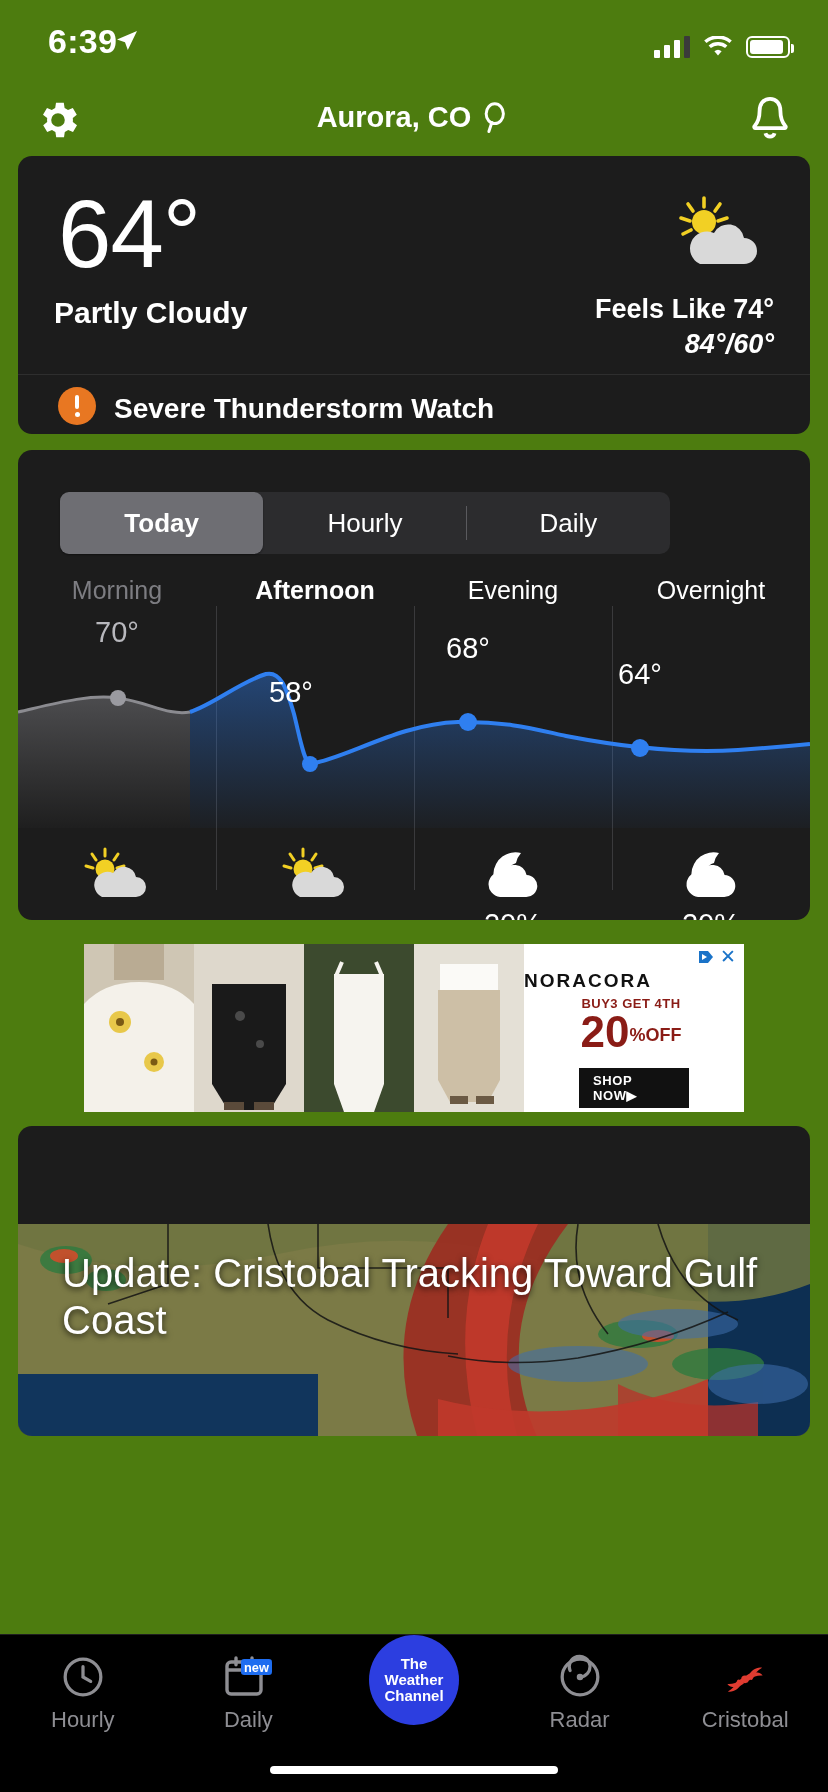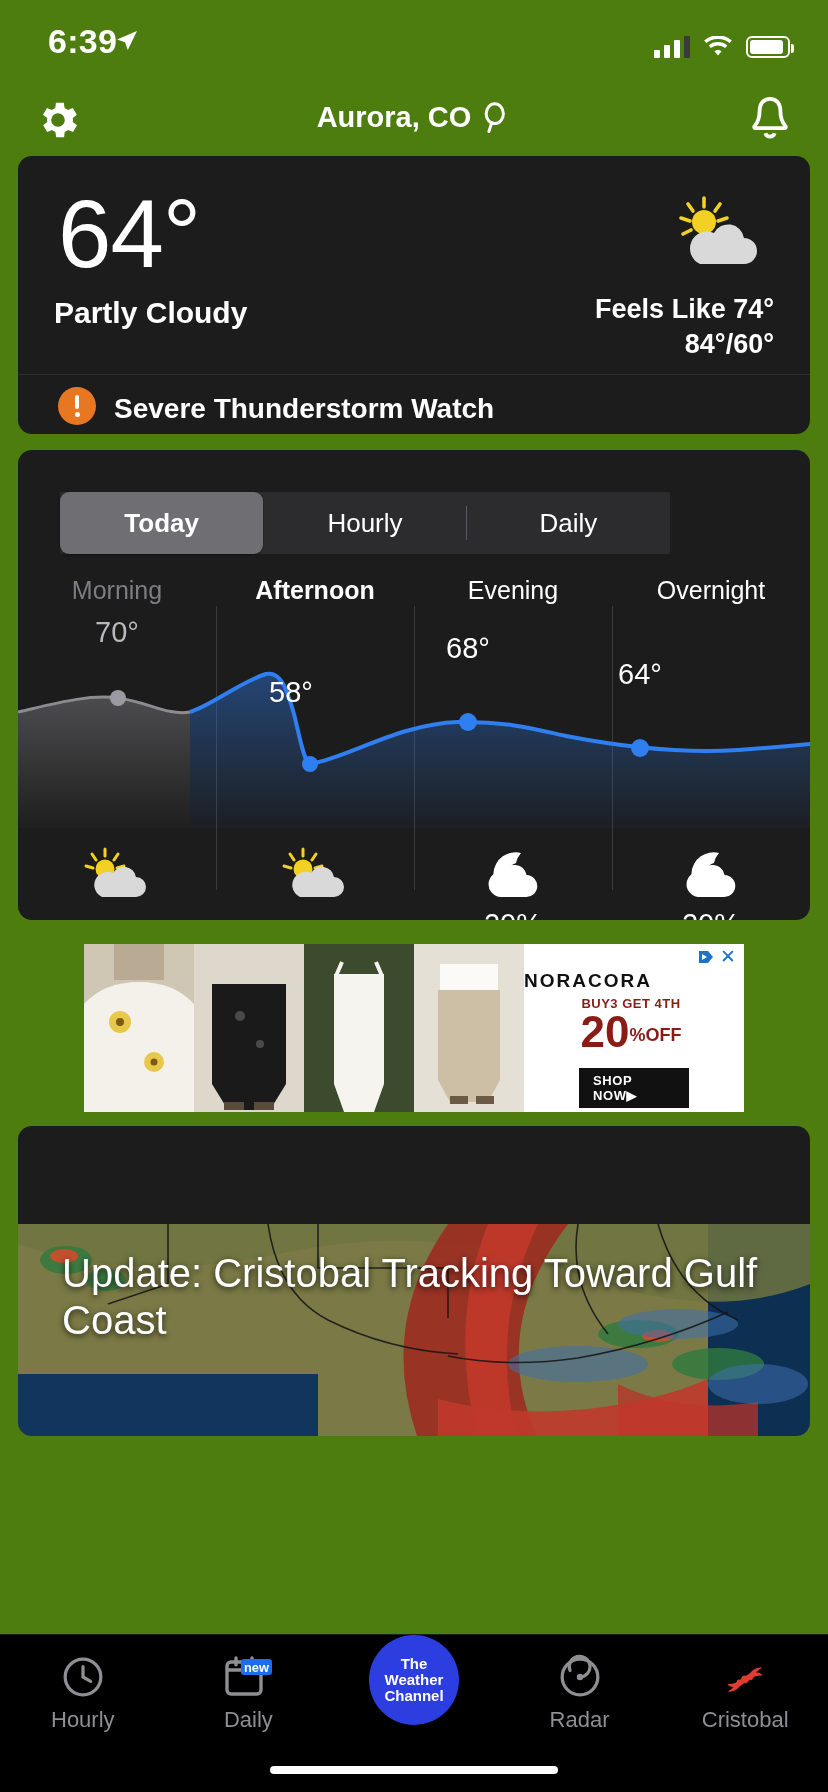--- a/index.html
+++ b/index.html
@@ -45,33 +45,33 @@
 
   
   .cc { top:156px; height:278px; }
   .cc-temp {
     position:absolute; left:40px; top:30px;
     color:#fff; font-size:96px; font-weight:300; letter-spacing:-1px; line-height:1;
   }
   .cc-phrase { position:absolute; left:36px; top:140px; color:#fff; font-size:30px; font-weight:700; }
   .cc-icon { position:absolute; right:42px; top:40px; width:110px; height:76px; }
   .cc-feels { position:absolute; right:36px; top:138px; color:#fff; font-size:27px; font-weight:600; text-align:right; }
-  .cc-hilo  { position:absolute; right:36px; top:173px; color:#fff; font-size:27px; font-weight:600; text-align:right; }
+  .cc-hilo  { position:absolute; right:36px; top:173px; color:#fff; font-size:27px; font-weight:600; text-align:right;font-style:italic; }
   .cc-rule { position:absolute; left:0; right:0; top:218px; height:1px; background:#2e2e2e; }
   .cc-alert { position:absolute; left:40px; top:231px; display:flex; align-items:flex-end; gap:18px; }
   .alert-ico { width:38px; height:38px; border-radius:50%; background:#E87722; position:relative; flex:0 0 auto; }
   .alert-ico::before { content:""; position:absolute; left:17px; top:8px; width:4px; height:14px; background:#fff; border-radius:2px; }
   .alert-ico::after  { content:""; position:absolute; left:16.5px; top:25px; width:5px; height:5px; background:#fff; border-radius:50%; }
   .alert-txt { color:#fff; font-size:28px; font-weight:700; }
 
   
   .fc { top:450px; height:470px; overflow:hidden; }
   .seg {
     position:absolute; left:42px; top:42px; width:610px; height:62px;
-    background:#2c2c2e; border-radius:2px; display:flex;
+    background:#2c2c2e; border-radius:10px; display:flex;
   }
   .seg-item {
     flex:1; display:flex; align-items:center; justify-content:center;
     color:#fff; font-size:26px; font-weight:500; position:relative;
   }
   .seg-item.active { background:#6e6e73; border-radius:9px; font-weight:600; box-shadow:0 1px 2px rgba(0,0,0,.4); }
   .seg-div { position:absolute; left:-1px; top:14px; width:1px; height:34px; background:#5a5a5e; }
 
   
   .parts { position:absolute; left:0; right:0; top:128px; height:340px; }

